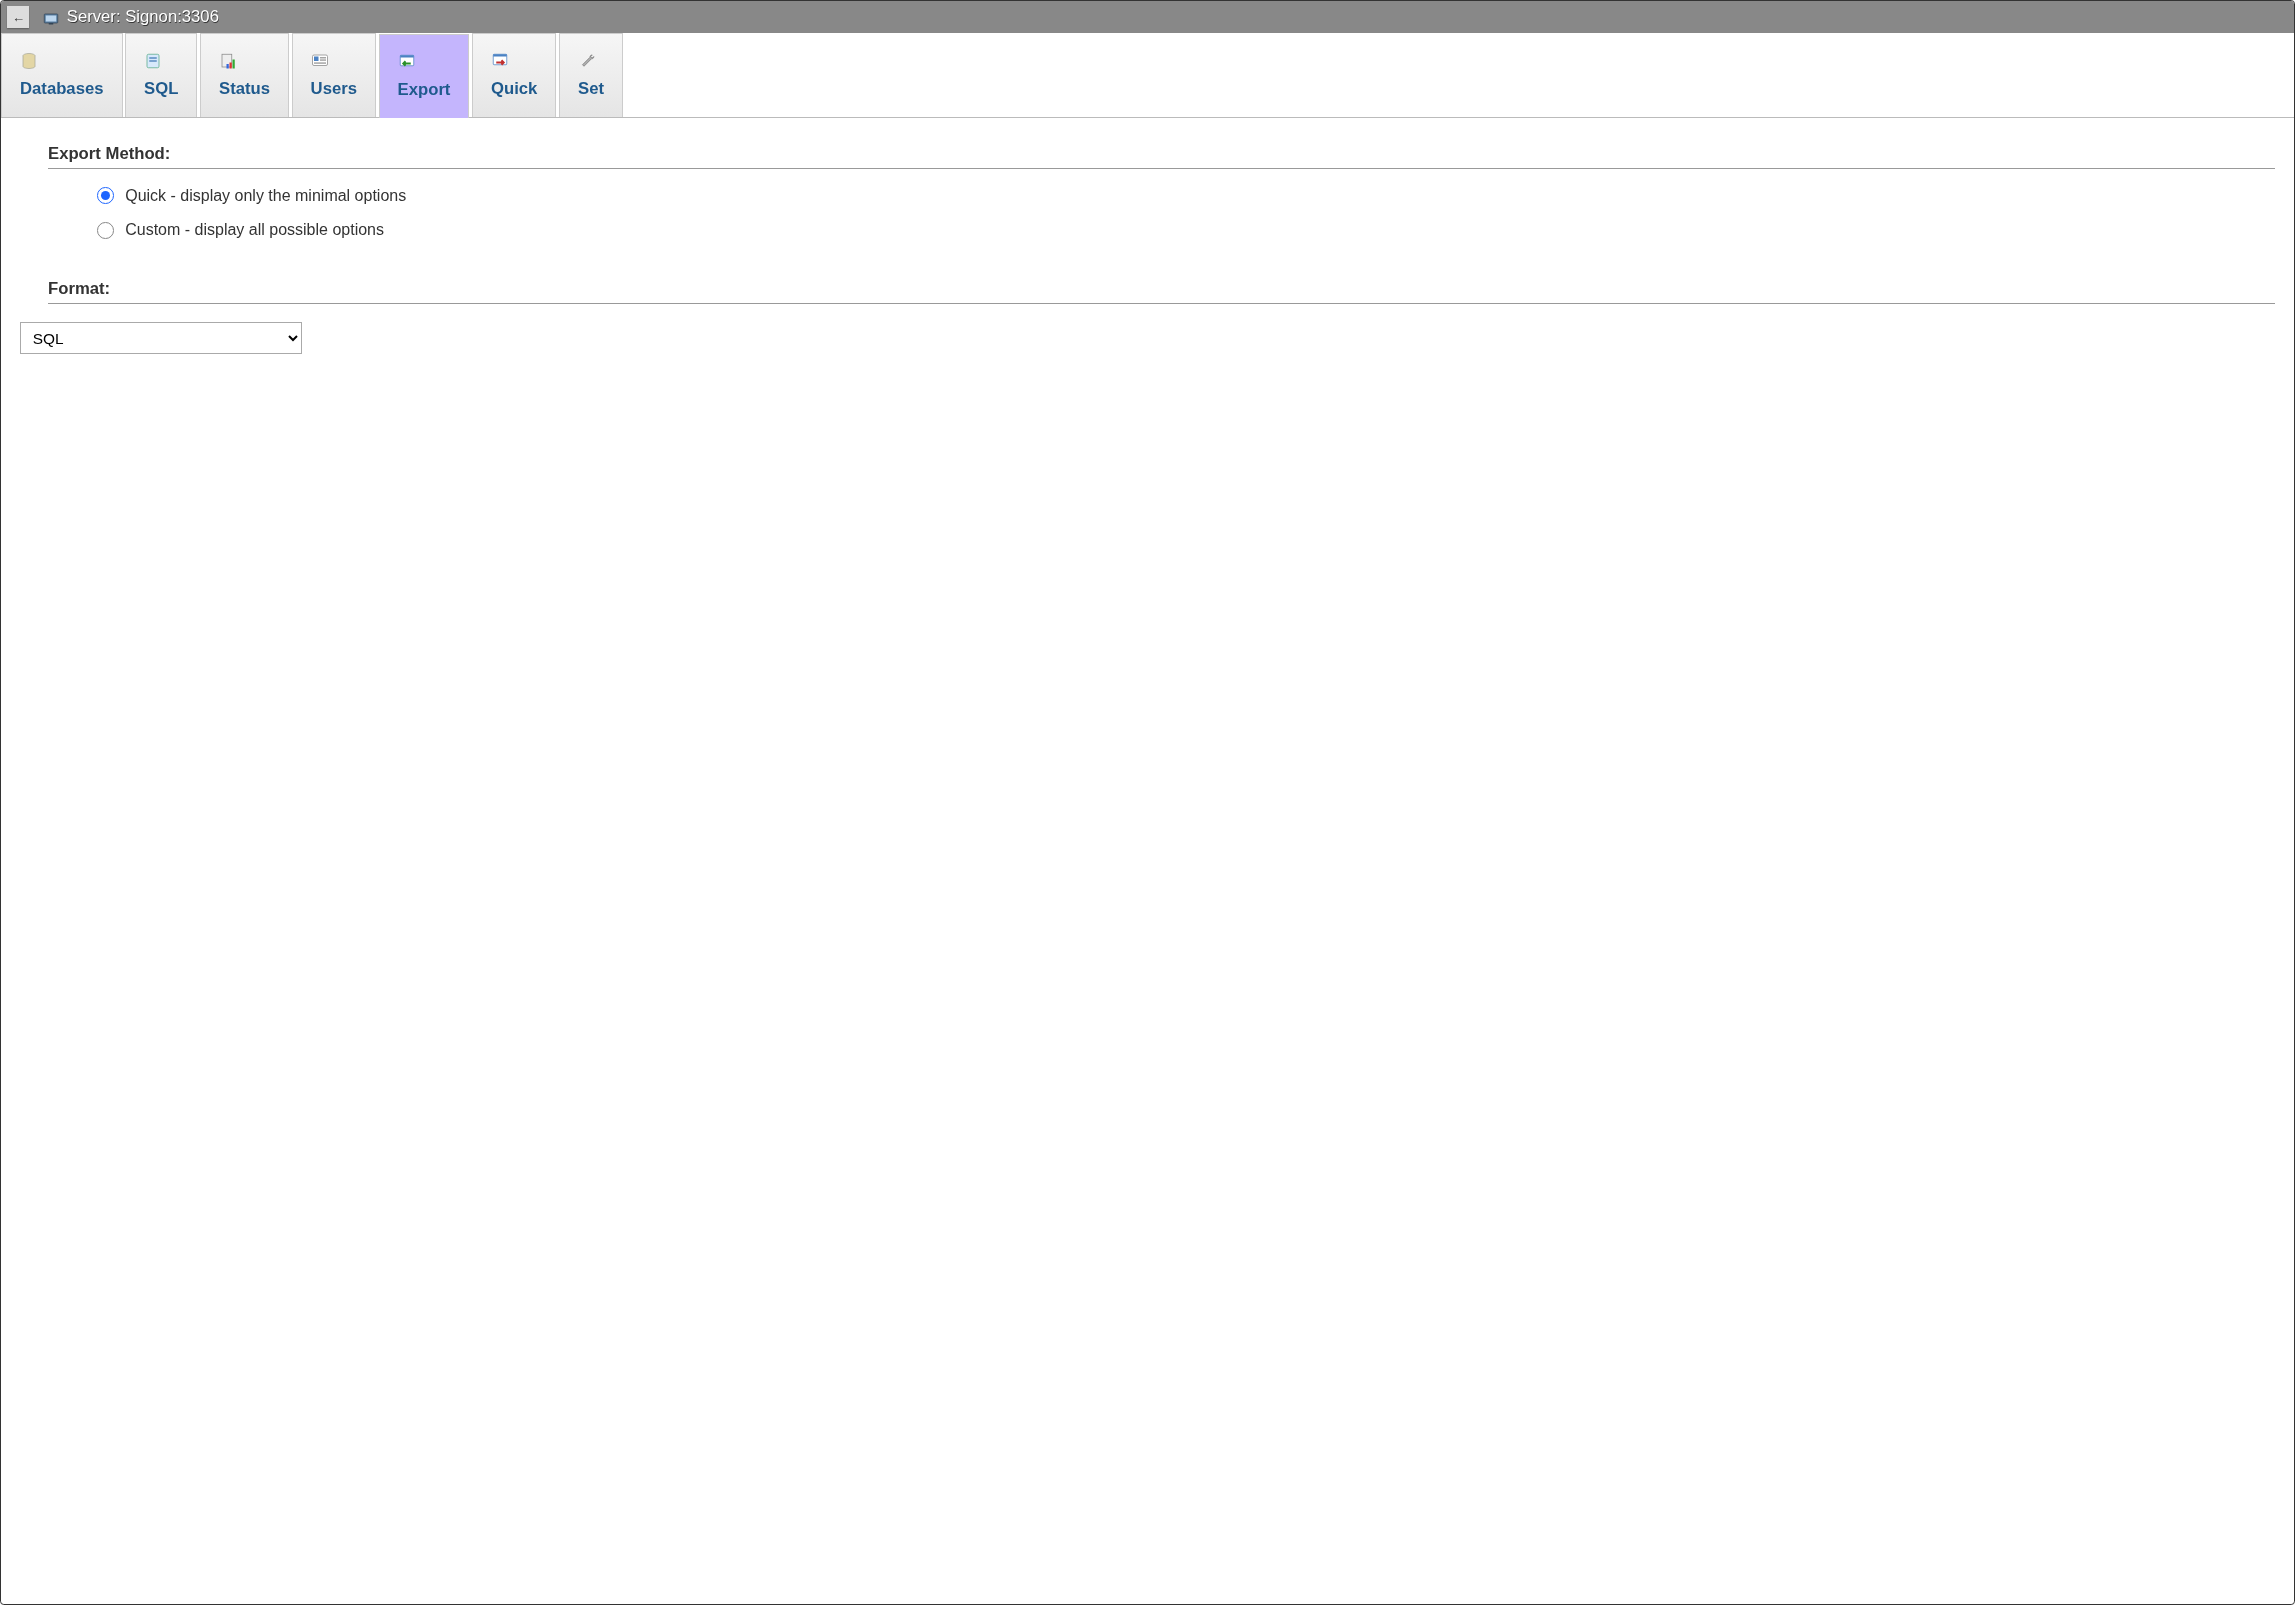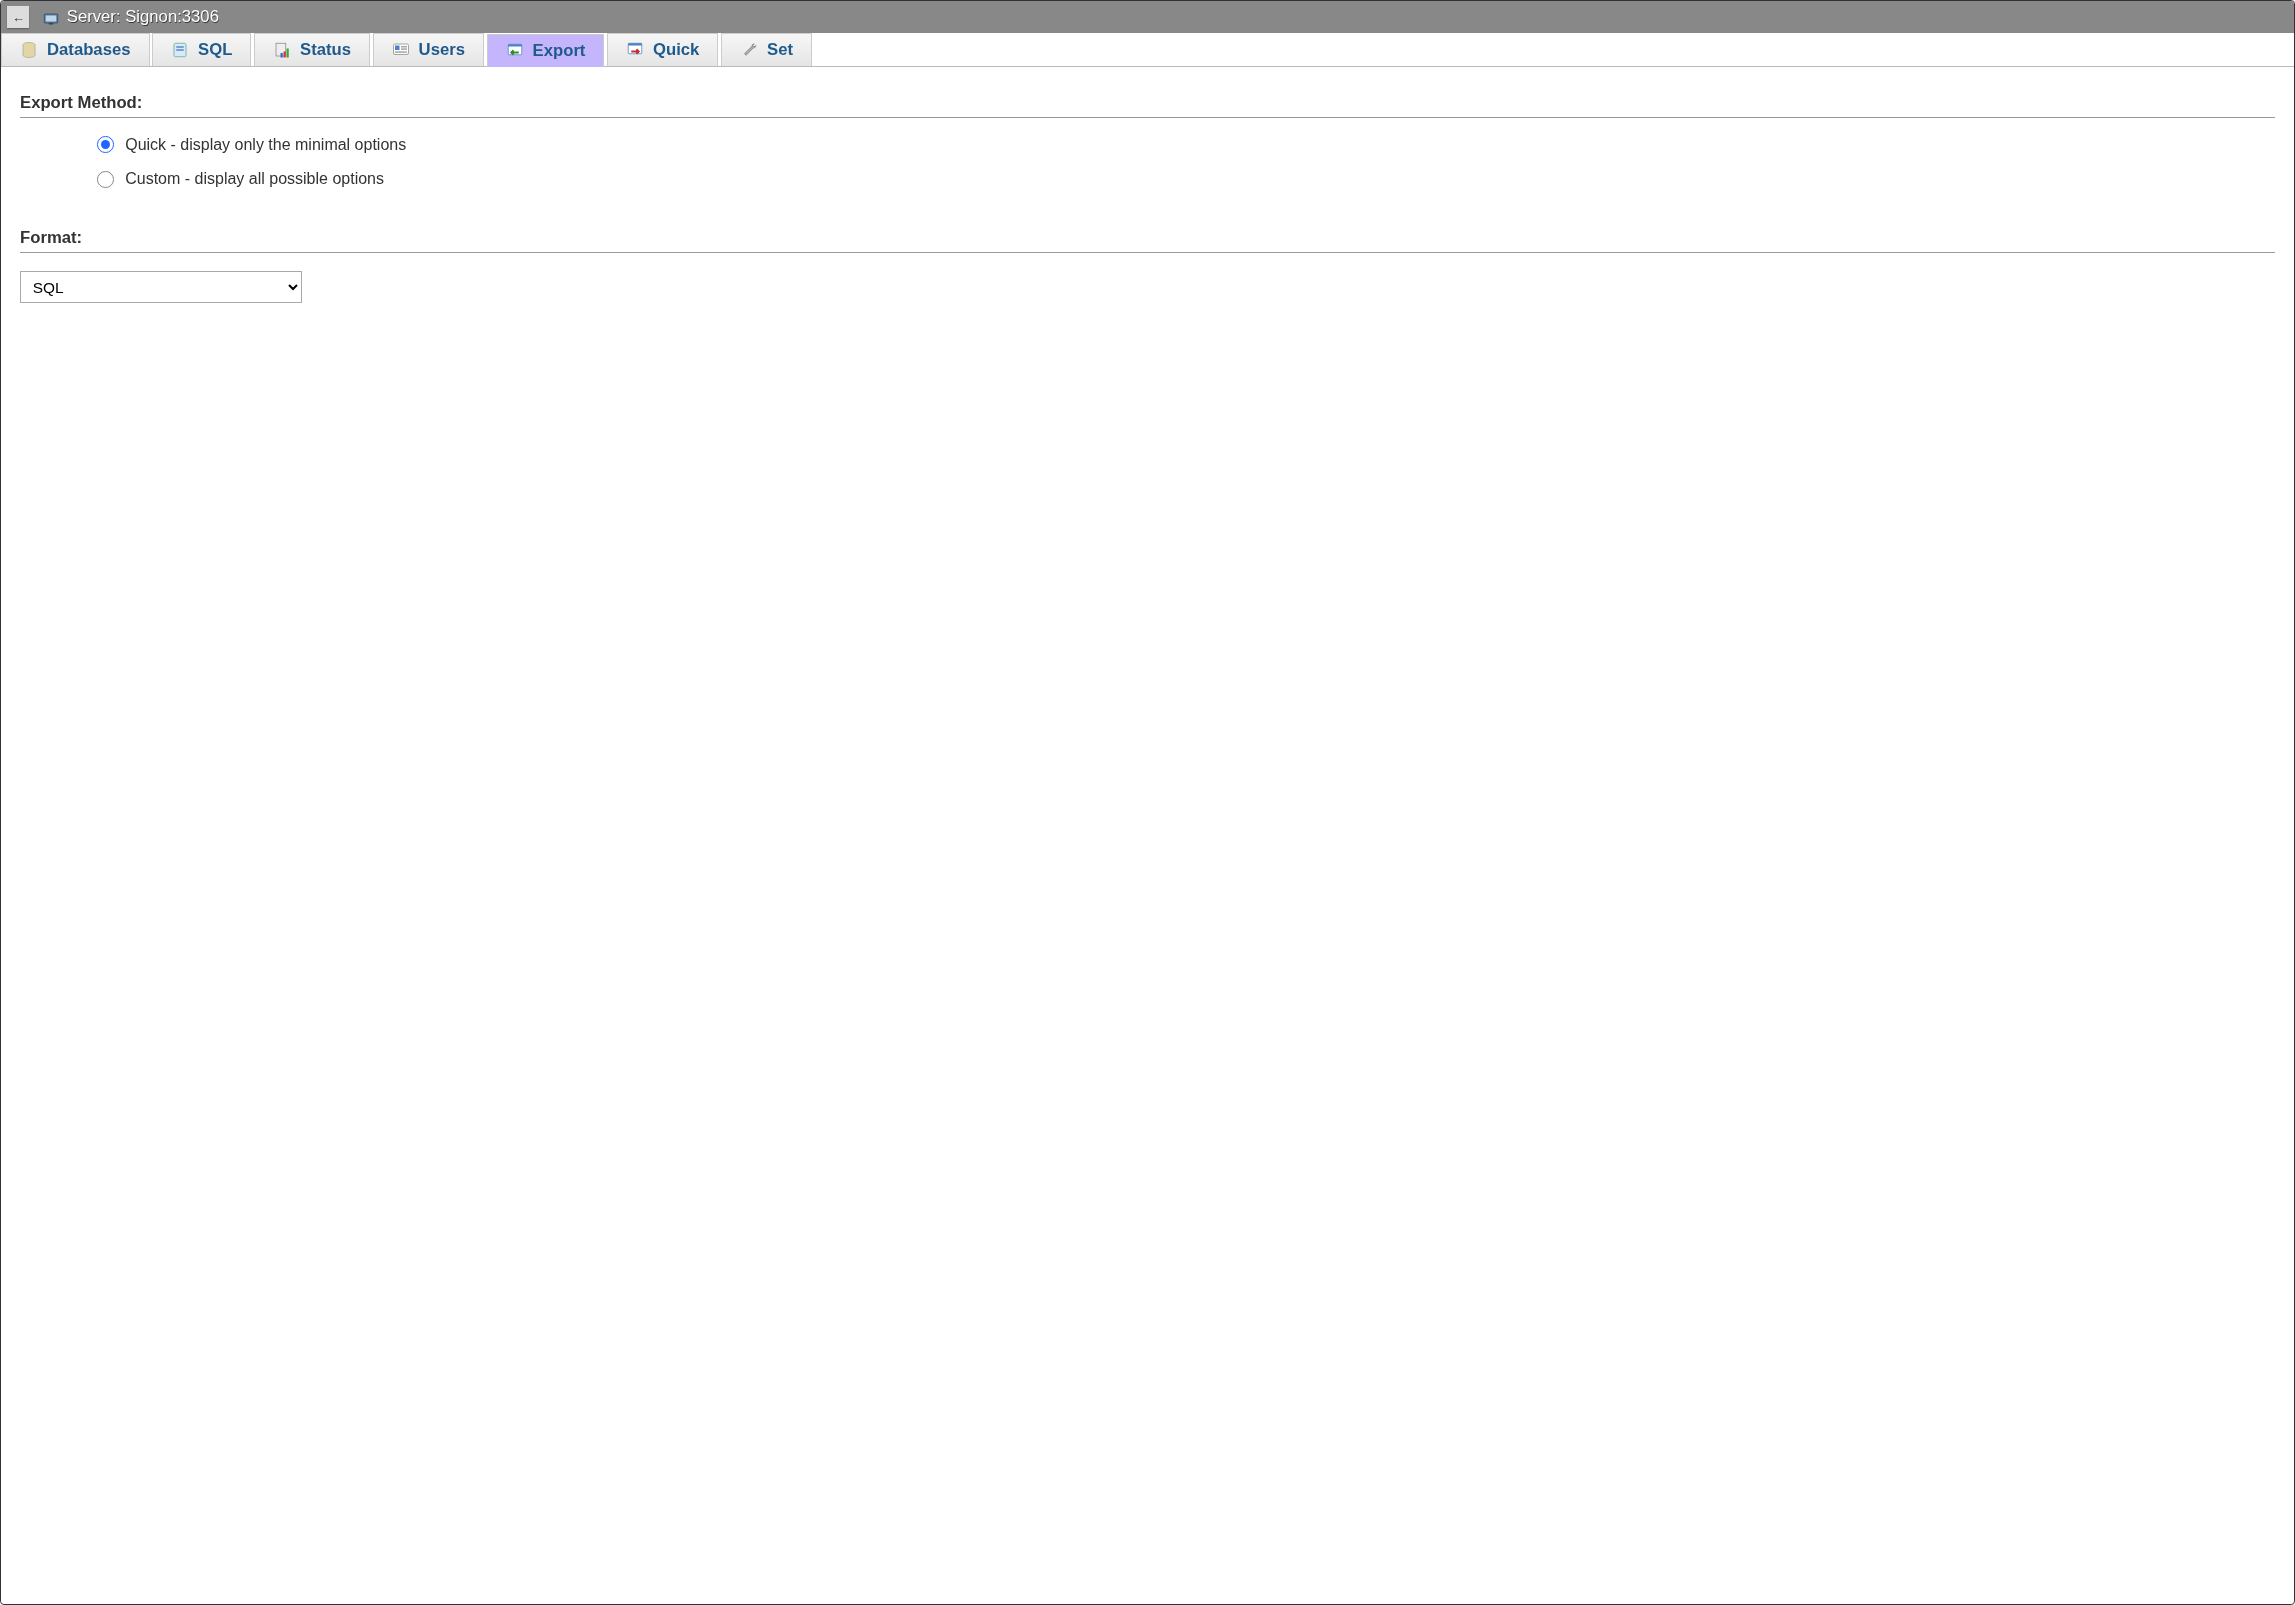--- a/index.html
+++ b/index.html
@@ -25,37 +25,38 @@
       cursor: pointer;
       box-shadow: 0 0.6px 1.3px rgba(0,0,0,.3);
       font-size: 13px;
       color: #333;
     }
     .server-info { display: flex; align-items: center; gap: 6.4px; color: #ffffff; font-size: 16.7px; text-shadow: 0.6px 0.6px 0.6px rgba(0,0,0,.6); }
 
     
     .tab-row { display: flex; background: #fff; border-bottom: 0.6px solid #bbb; }
     .tab {
-      display: flex; align-items: center; gap: 9px;
-      padding: 6px 18px;
+      display: flex; gap: 9px;
+      padding: 18px 18px;
       background: linear-gradient(#f6f6f6, #e5e5e5);
       border: 0.6px solid #ccc;
       border-bottom: none;
       margin-right: 2.6px;
       cursor: pointer;
       font-size: 16.7px;
       font-weight: bold;
       color: #1f5a8d;
+      flex-direction: column;
     }
     .tab.active { background: #c4b5fd; border-top: 0.6px solid #ccc; position: relative; top: 0.6px; }
 
     
     .content { padding: 26px 19px 13px 19px; }
     .page-title { color: #888; font-size: 29.5px; font-weight: normal; margin-bottom: 45px; }
-    .section-title { font-size: 16.7px; font-weight: bold; color: #333; padding-bottom: 3.8px; border-bottom: 0.6px solid #999; margin-bottom: 18px; }
+    .section-title { font-size: 16.7px; font-weight: bold; color: #333; padding-bottom: 3.8px; border-bottom: 0.6px solid #999; margin-bottom: 18px; margin-left: 28px; }
 
     .radio-group { padding-left: 77px; margin-bottom: 40px; }
     .radio-row { display: flex; align-items: center; gap: 11.5px; margin-bottom: 16.7px; }
     .radio-custom { width:16.7px; height:16.7px; border:1.3px solid #888; border-radius:50%; display:inline-flex; align-items:center; justify-content:center; cursor:pointer; }
     .radio-custom.checked { border-color:#1e66ff; }
     .radio-custom.checked::after { content:""; width:9px; height:9px; background:#1e66ff; border-radius:50%; }
     .radio-label { font-size: 16px; color: #333; }
 
     .format-select { width: 282px; height: 32px; font-size: 15.4px; border: 0.6px solid #aaa; padding: 0 7.7px; background:#fff; cursor:pointer; margin-bottom: 51px; }
 

